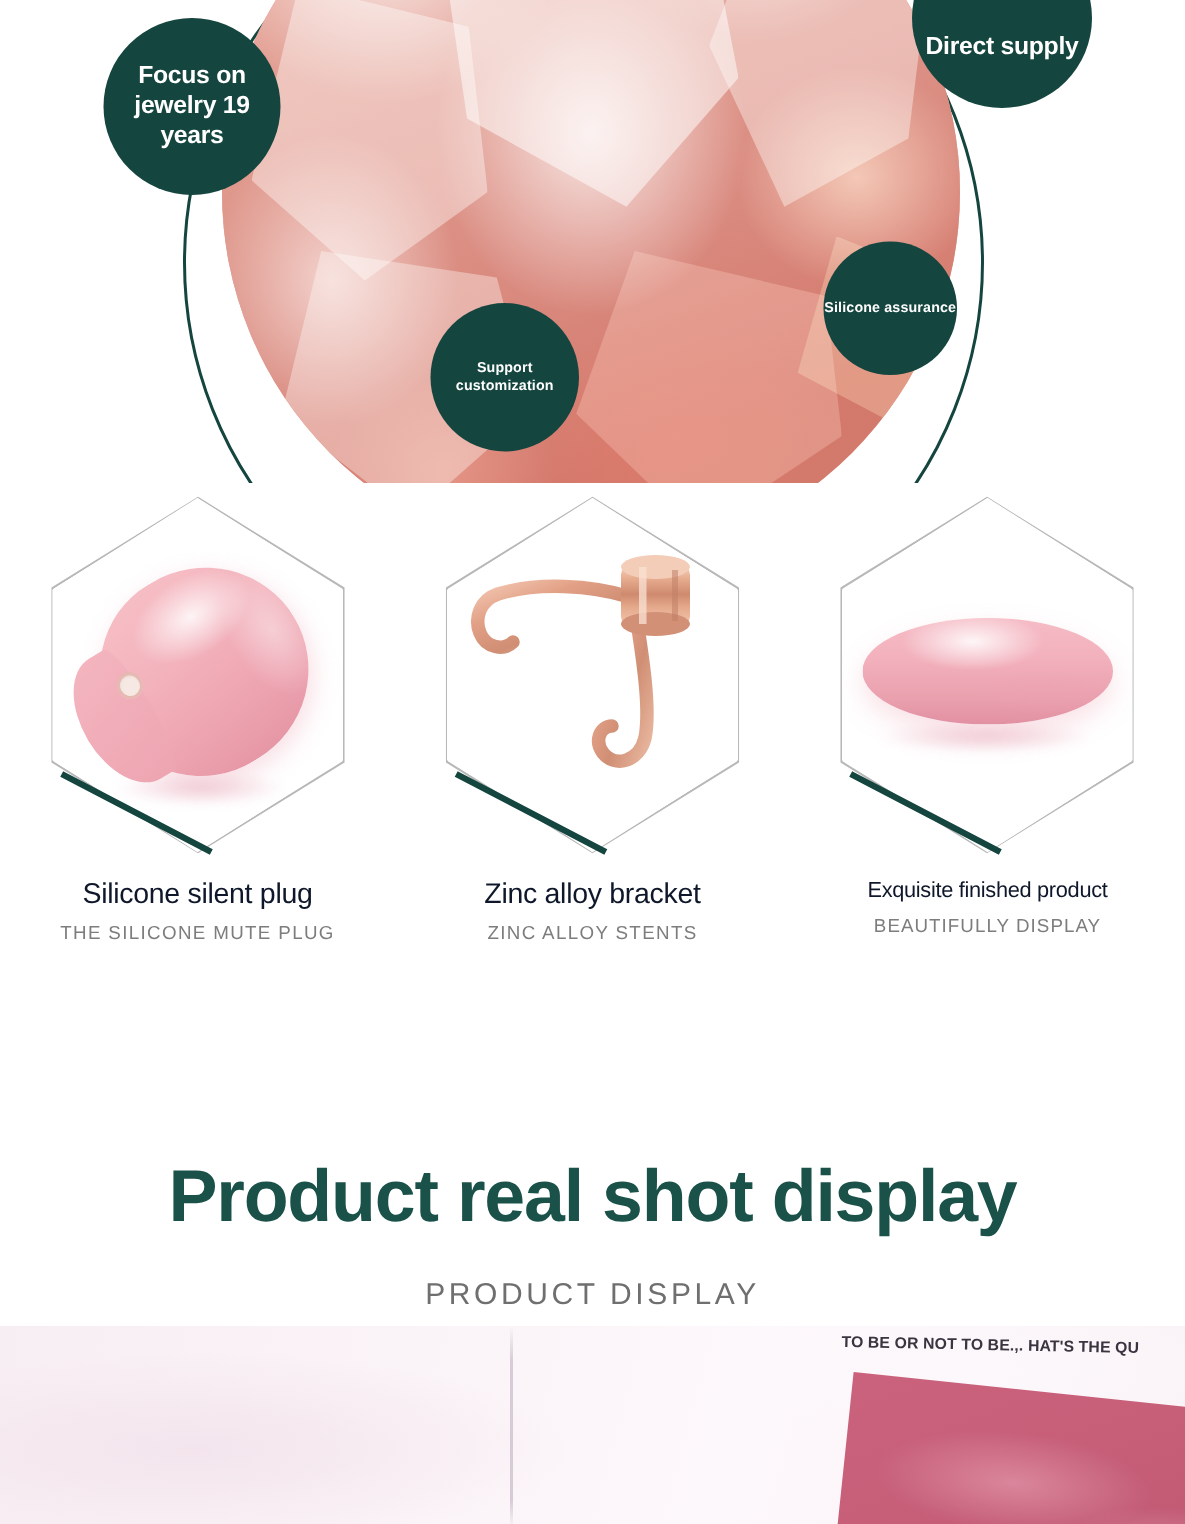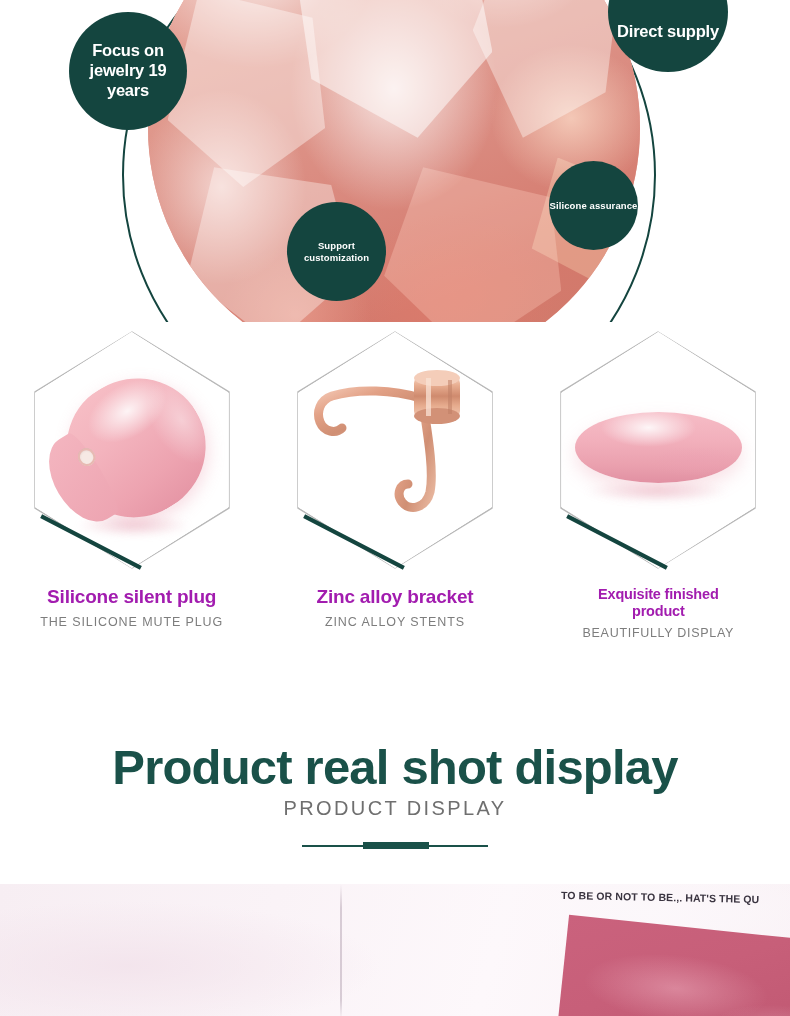--- a/index.html
+++ b/index.html
@@ -255,22 +255,22 @@
     width: 106px;
     height: 58px;
     pointer-events: none;
   }
   .hex-accent svg { display: block; width: 106px; height: 58px; }
 
   
   .feat-title {
     margin-top: 6px;
     font-size: 19px;
-    font-weight: 700;
-    color: #a21caf;
+    font-weight: 400;
+    color: #0f172a;
     text-align: center;
     line-height: 1.15;
     letter-spacing: -0.2px;
     max-width: 188px;
   }
   .feat-title.two-line { text-align: center; font-size: 14.5px; max-width: 162px; }
   .feat-sub {
     margin-top: 7px;
     font-size: 12.5px;
     color: #7d7d7d;
@@ -287,23 +287,24 @@
     top: 742px;
     width: 790px;
     text-align: center;
   }
   .section-title {
     font-size: 49px;
     font-weight: 700;
     color: #1a5149;
     letter-spacing: -0.8px;
     line-height: 1.05;
+    margin-top: 31px;
   }
   .section-sub {
-    margin-top: 4px;
+    margin-top: 28px;
     font-size: 20px;
     color: #6f6f6f;
     letter-spacing: 2.4px;
     font-weight: 400;
   }
   .divider {
     position: relative;
     margin: 21px auto 0;
     width: 186px;
     height: 9px;

